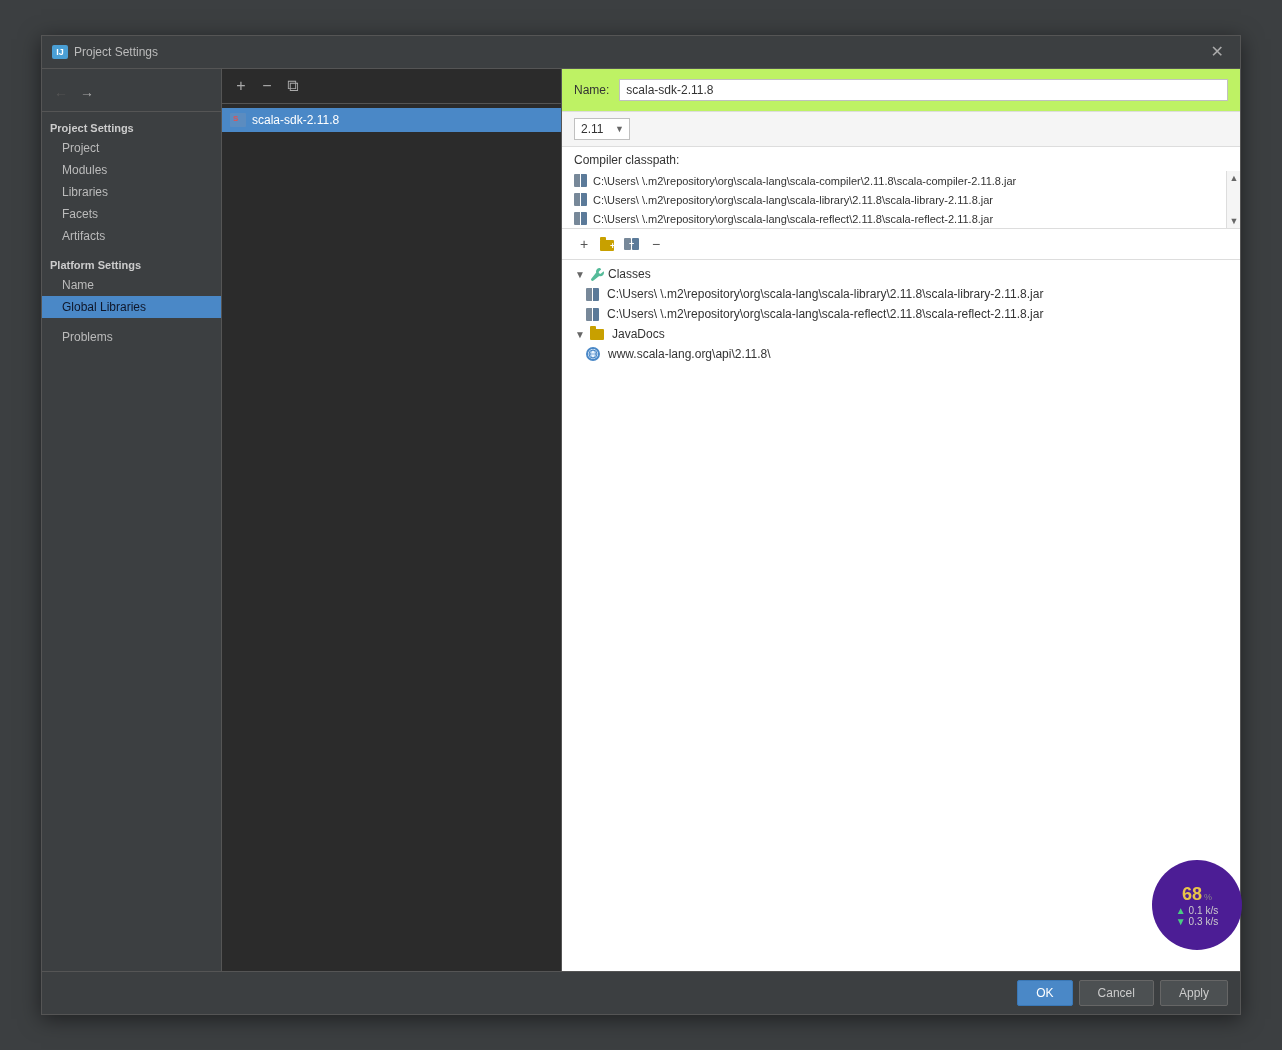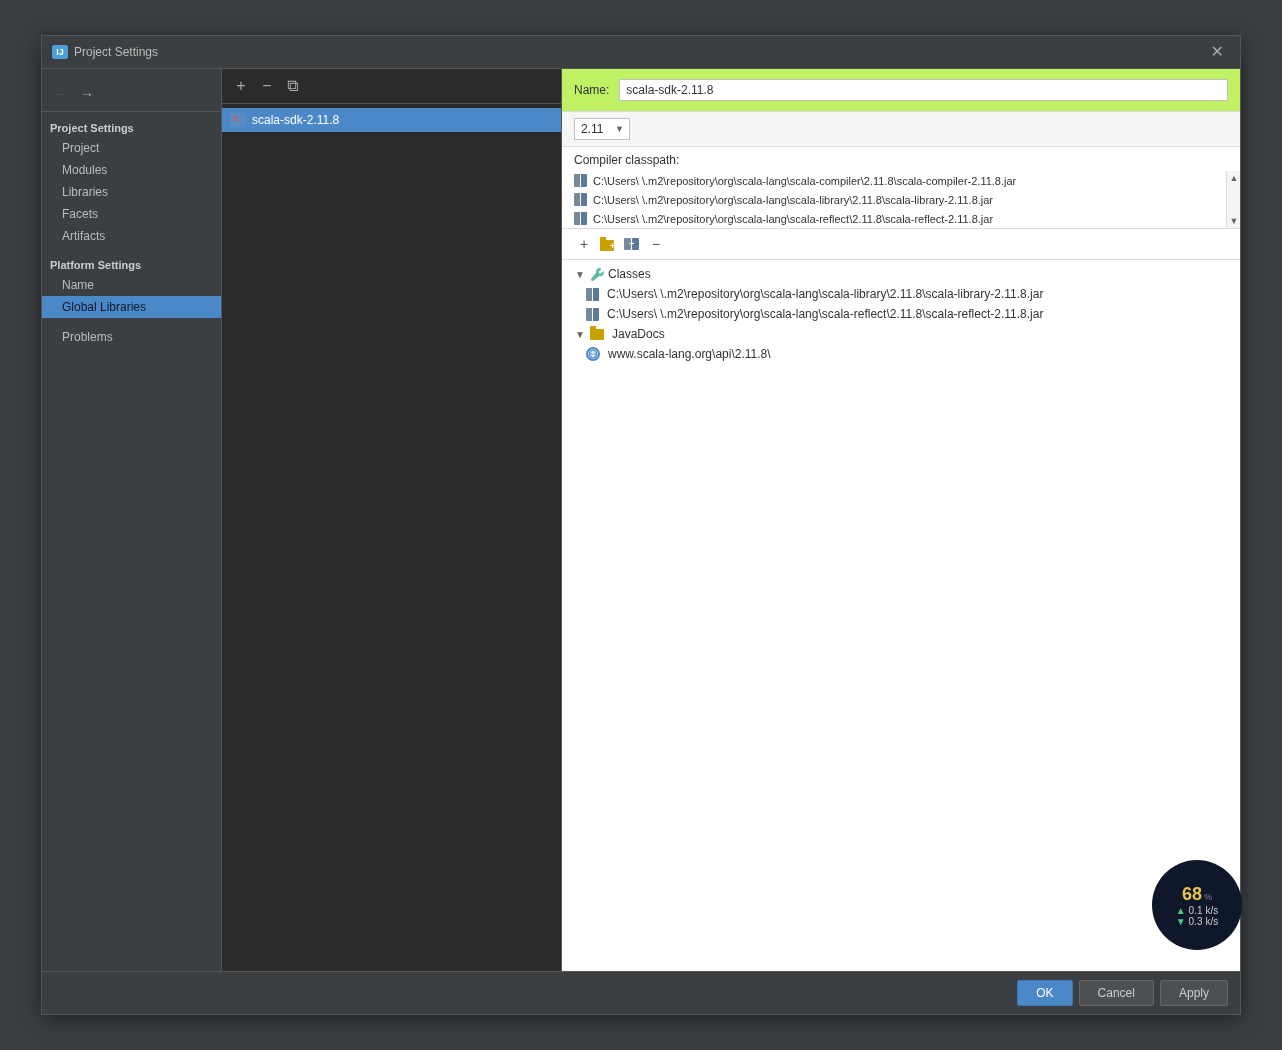--- a/index.html
+++ b/index.html
@@ -375,21 +375,21 @@
       color: #ccc;
       border: 1px solid #666;
     }
 
     
     .speed-widget {
       position: fixed;
       bottom: 100px;
       right: 40px;
       width: 90px; height: 90px;
-      background: #0f172a;
+      background: #4c1d95;
       border-radius: 50%;
       display: flex;
       flex-direction: column;
       align-items: center;
       justify-content: center;
       color: #ccc;
       font-size: 11px;
     }
     .speed-percent {
       font-size: 18px;

